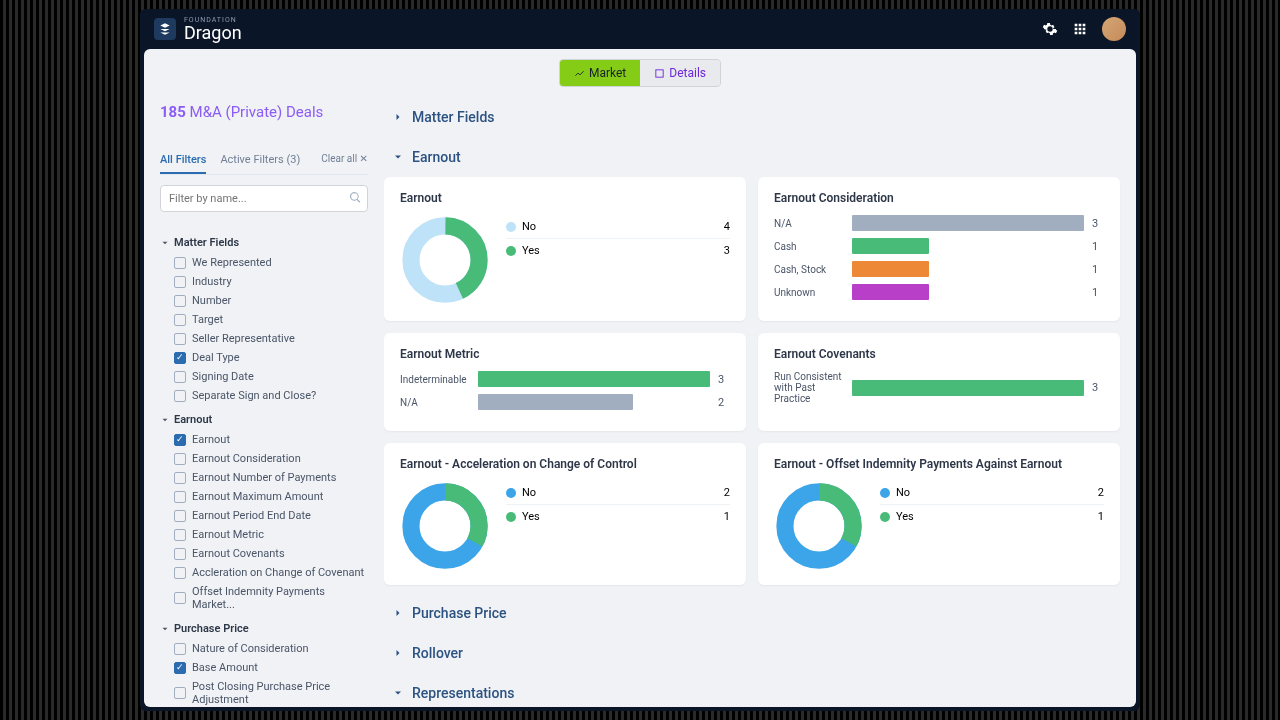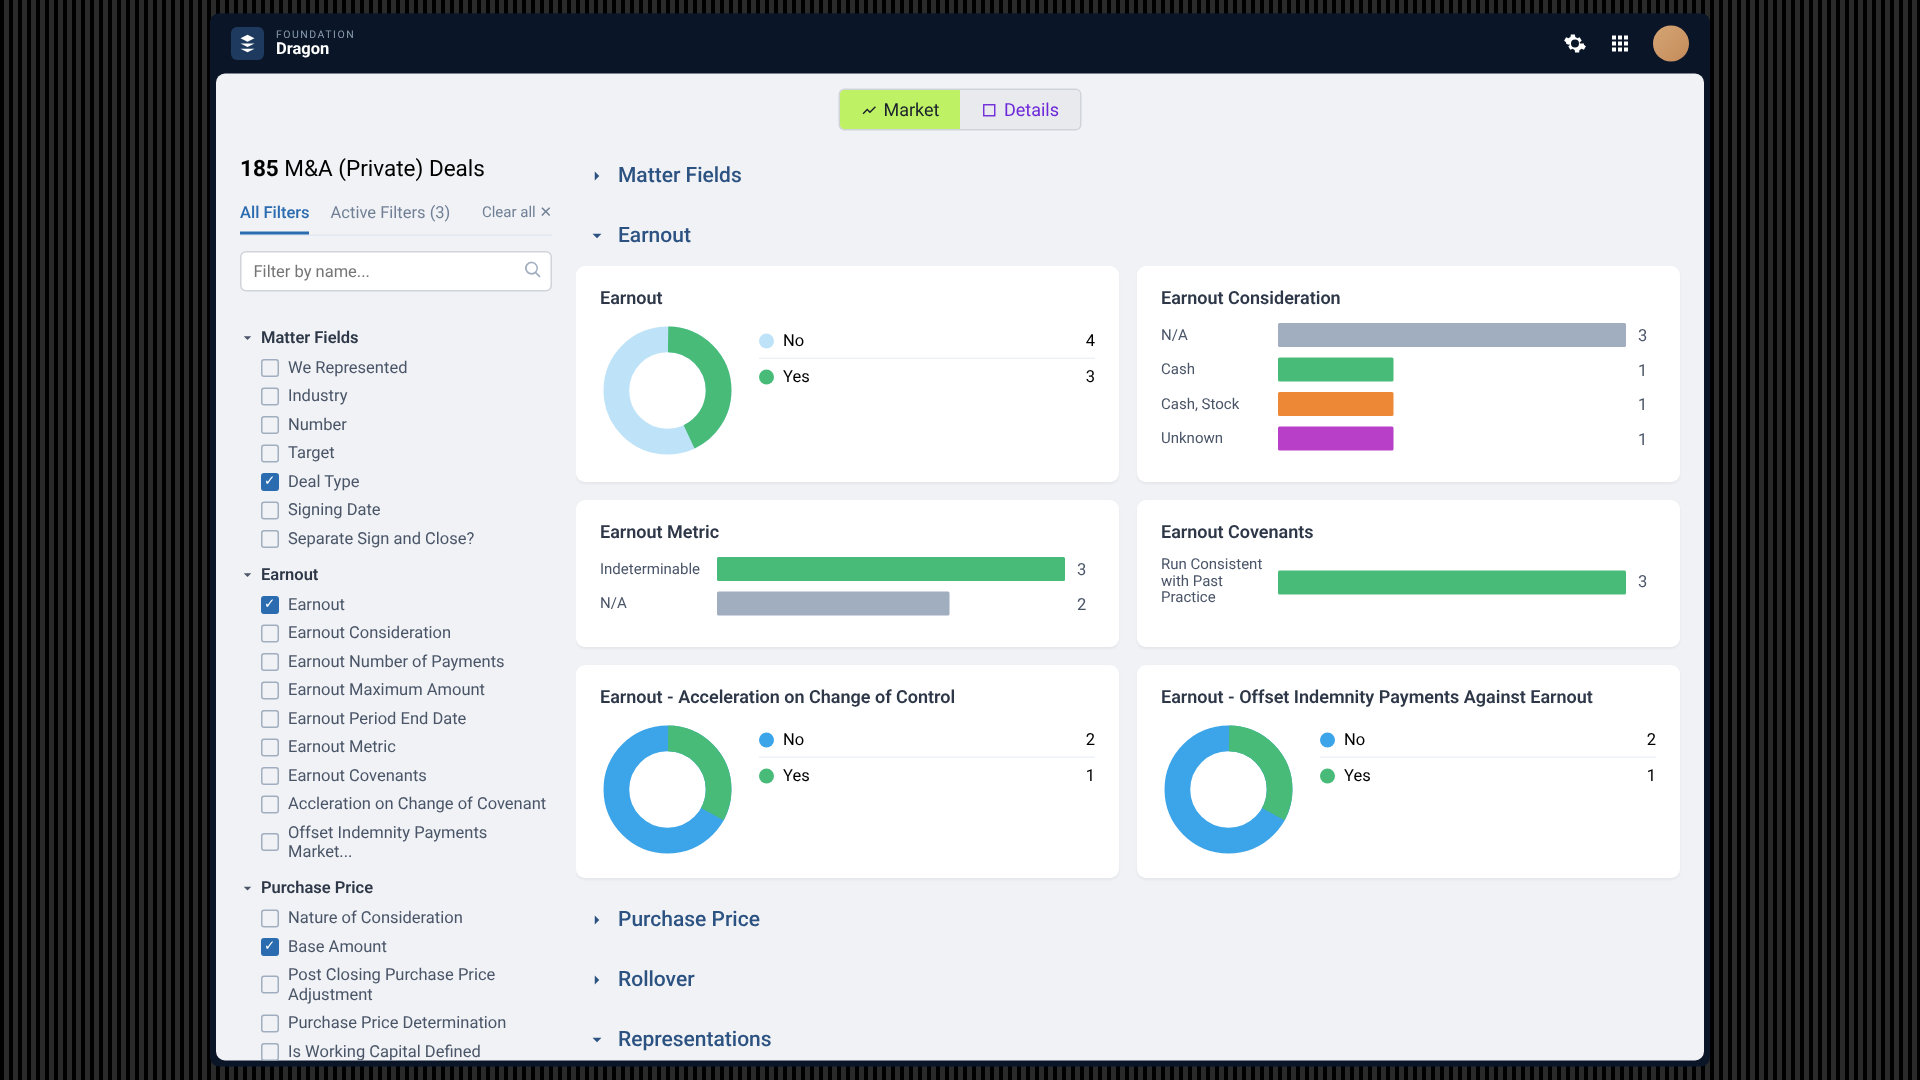--- a/index.html
+++ b/index.html
@@ -3,32 +3,32 @@
 <meta charset="utf-8">
 <style>
 *{box-sizing:border-box;margin:0;padding:0;font-family:-apple-system,BlinkMacSystemFont,"Segoe UI",Roboto,sans-serif}
 body{background:repeating-linear-gradient(90deg,#000 0 3px,#2a2a2a 3px 6px);height:720px;width:1280px;overflow:hidden;display:flex;align-items:center;justify-content:center}
 .frame{width:1000px;height:702px;background:#0a1628;border-radius:6px;overflow:hidden;display:flex;flex-direction:column}
 .topbar{height:40px;background:#0a1628;display:flex;align-items:center;padding:0 14px;color:#fff;justify-content:space-between}
 .brand{display:flex;align-items:center;gap:8px;font-size:11px}
 .brand-icon{width:22px;height:22px;background:#1e3a5f;border-radius:4px;display:flex;align-items:center;justify-content:center}
 .brand-text{display:flex;flex-direction:column;line-height:1}
 .brand-sub{font-size:7px;letter-spacing:1px;color:#8a9bb0}
-.brand-main{font-size:11px;font-weight:700}
+.brand-main{font-size:18px;font-weight:400}
 .top-actions{display:flex;align-items:center;gap:14px}
 .top-actions svg{width:16px;height:16px;fill:#fff;cursor:pointer}
 .avatar{width:24px;height:24px;border-radius:50%;background:linear-gradient(135deg,#d4a574,#c68b5a)}
 .content{flex:1;background:#f0f2f5;border-radius:6px;margin:0 4px 4px;display:flex;flex-direction:column;overflow:hidden}
 .toolbar{display:flex;justify-content:center;padding:10px 0}
 .toggle{display:flex;border:1px solid #d0d4d9;border-radius:4px;overflow:hidden;background:#e8eaed}
 .toggle button{border:none;padding:6px 14px;font-size:12px;display:flex;align-items:center;gap:4px;cursor:pointer;background:#e8eaed;color:#6d28d9}
-.toggle button.active{background:#bef264;color:#1a202c}
+.toggle button.active{background:#84cc16;color:#1a202c}
 .main{flex:1;display:flex;overflow:hidden}
 .sidebar{width:240px;padding:6px 16px;overflow-y:auto;font-size:12px;color:#2d3748}
-.sidebar h2{font-size:15px;font-weight:400;color:#000000;margin-bottom:14px}
+.sidebar h2{font-size:15px;font-weight:400;color:#8b5cf6;margin-bottom:32px}
 .sidebar h2 b{font-weight:700}
 .filter-tabs{display:flex;gap:14px;border-bottom:1px solid #e2e8f0;margin-bottom:10px;font-size:11px;position:relative}
 .filter-tabs span{padding-bottom:6px;cursor:pointer;color:#718096}
 .filter-tabs span.active{color:#2b6cb0;border-bottom:2px solid #2b6cb0;font-weight:500}
 .clear-all{position:absolute;right:0;font-size:10px;color:#718096;cursor:pointer}
 .search{position:relative;margin-bottom:24px}
 .search input{width:100%;padding:6px 26px 6px 8px;border:1px solid #d0d4d9;border-radius:4px;font-size:11px}
 .search svg{position:absolute;right:6px;top:6px;width:13px;height:13px;fill:#a0aec0}
 .group-title{display:flex;align-items:center;gap:4px;font-weight:600;font-size:11px;margin:8px 0 4px;cursor:pointer}
 .group-title svg{width:10px;height:10px}
@@ -132,20 +132,24 @@
             </div>
             <div class="filter-item">
               <span class="cb"></span>
               <span>Number</span>
             </div>
             <div class="filter-item">
               <span class="cb"></span>
               <span>Target</span>
             </div>
             <div class="filter-item">
+              <span class="cb"></span>
+              <span>Seller Representative</span>
+            </div>
+            <div class="filter-item">
               <span class="cb checked"></span>
               <span>Deal Type</span>
             </div>
             <div class="filter-item">
               <span class="cb"></span>
               <span>Signing Date</span>
             </div>
             <div class="filter-item">
               <span class="cb"></span>
               <span>Separate Sign and Close?</span>

